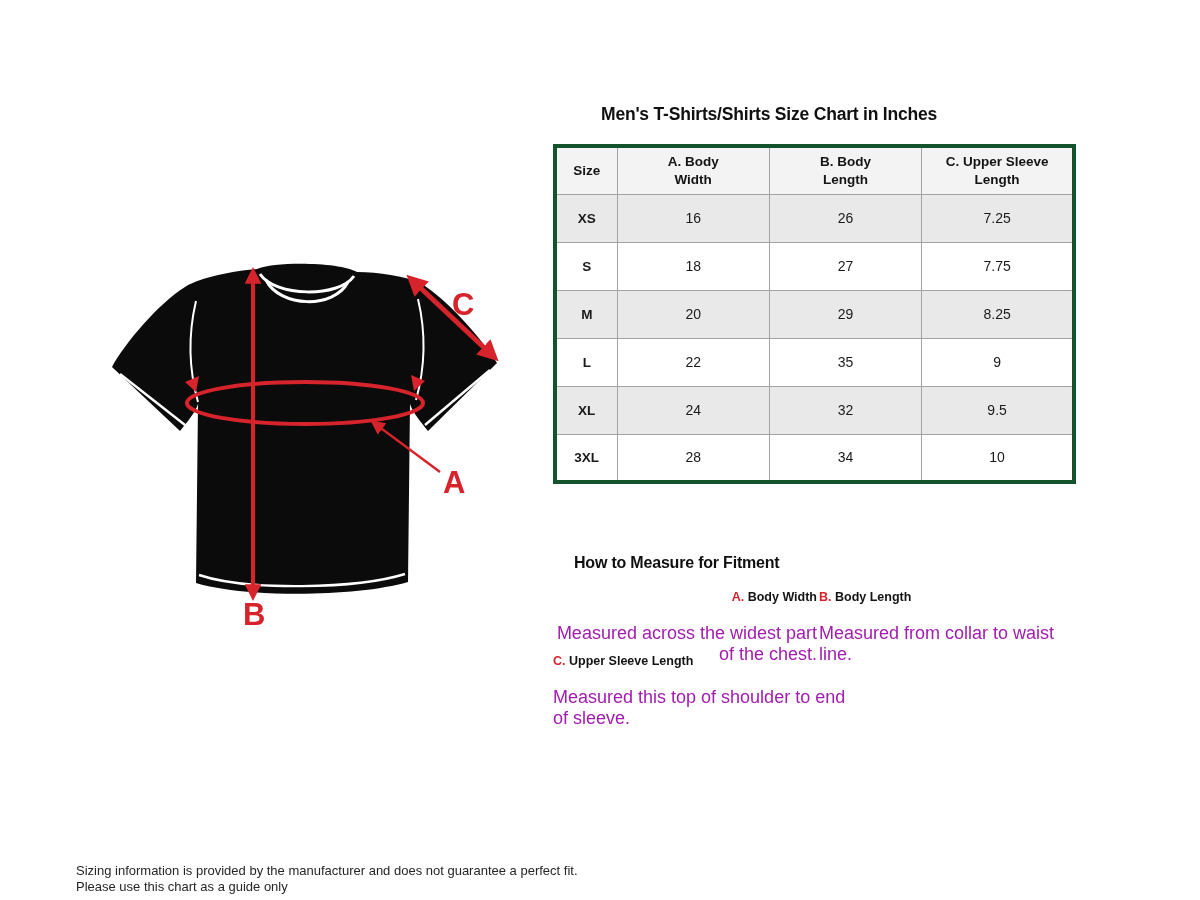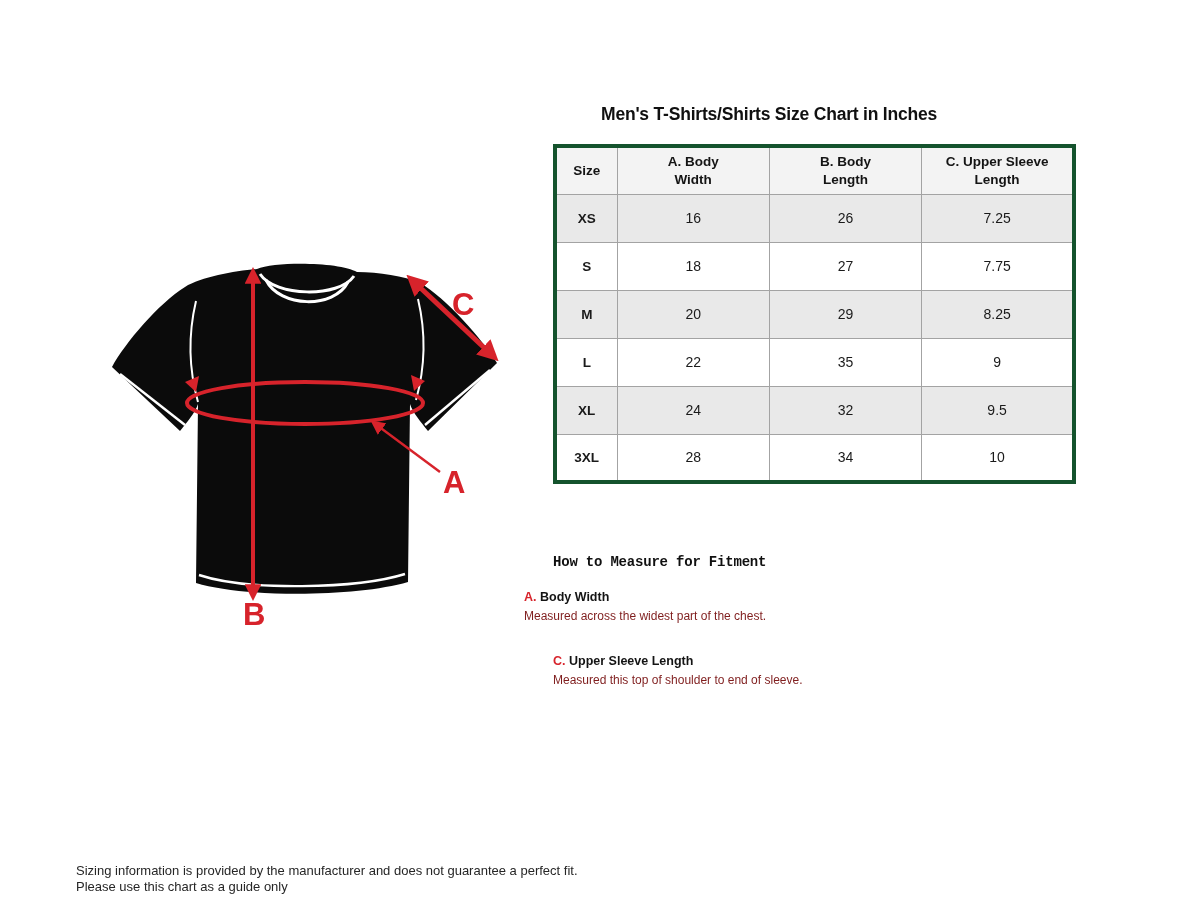--- a/index.html
+++ b/index.html
@@ -42,30 +42,30 @@
     background: #f3f3f3; font-size: 13.5px; font-weight: 700; color: #141414; line-height: 1.3;
   }
   table.size-chart tbody tr:nth-child(odd) td { background: #e9e9e9; }
   table.size-chart tbody tr:nth-child(even) td { background: #ffffff; }
   table.size-chart td { font-size: 14px; color: #1a1a1a; }
   table.size-chart td.size-col { font-weight: 700; font-size: 13.5px; margin-left: 20px; }
   .th-line { display: block; }
 
   
   .measure-heading {
-    position: absolute; left: 553px; top: 554px;
-    font-size: 14px; font-weight: 700; color: #101010; letter-spacing: -0.2px; font-family: Liberation Mono, monospace;
+    position: absolute; left: 574px; top: 554px;
+    font-size: 16px; font-weight: 700; color: #101010; letter-spacing: -0.2px;
   }
   .measure-item { position: absolute; width: 264px; }
-  .measure-item.pos-a { left: 524px; top: 590px; }
+  .measure-item.pos-a { left: 553px; top: 590px; text-align: right; }
   .measure-item.pos-b { left: 819px; top: 590px; }
   .measure-item.pos-c { left: 553px; top: 654px; width: 300px; }
   .measure-label { font-size: 12.5px; font-weight: 700; color: #141414; }
   .measure-label .letter { color: #d7232b; }
-  .measure-desc { margin-top: 5px; font-size: 12px; color: #7f1d1d; }
+  .measure-desc { margin-top: 19px; font-size: 18px; color: #a21caf; }
 
   
   .disclaimer {
     position: absolute; left: 76px; top: 817px;
     font-size: 13px; line-height: 1.25; color: #262626; margin-top: 46px;
   }
 </style>
 </head>
 <body>
 
@@ -196,20 +196,27 @@
   <div class="measure-heading">How to Measure for Fitment</div>
 
   <div class="measure-item pos-a">
     <div class="measure-label">
       <span class="letter">A.</span>
       <span>Body Width</span>
     </div>
     <div class="measure-desc">Measured across the widest part of the chest.</div>
   </div>
 
+  <div class="measure-item pos-b">
+    <div class="measure-label">
+      <span class="letter">B.</span>
+      <span>Body Length</span>
+    </div>
+    <div class="measure-desc">Measured from collar to waist line.</div>
+  </div>
 
   <div class="measure-item pos-c">
     <div class="measure-label">
       <span class="letter">C.</span>
       <span>Upper Sleeve Length</span>
     </div>
     <div class="measure-desc">Measured this top of shoulder to end of sleeve.</div>
   </div>
 
   <div class="disclaimer">

